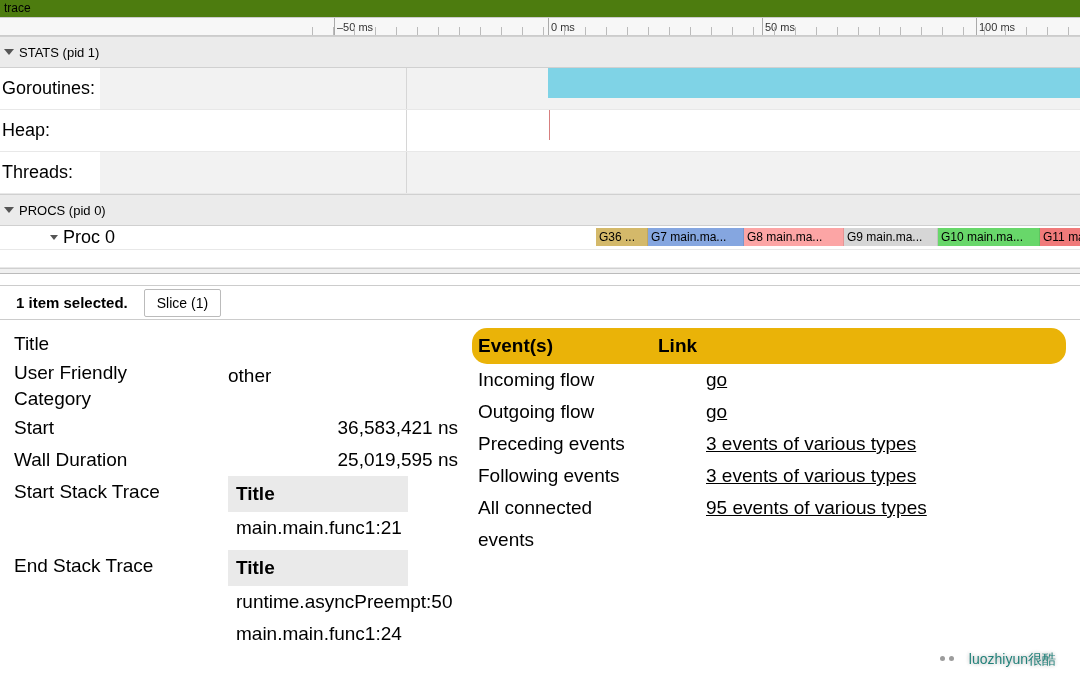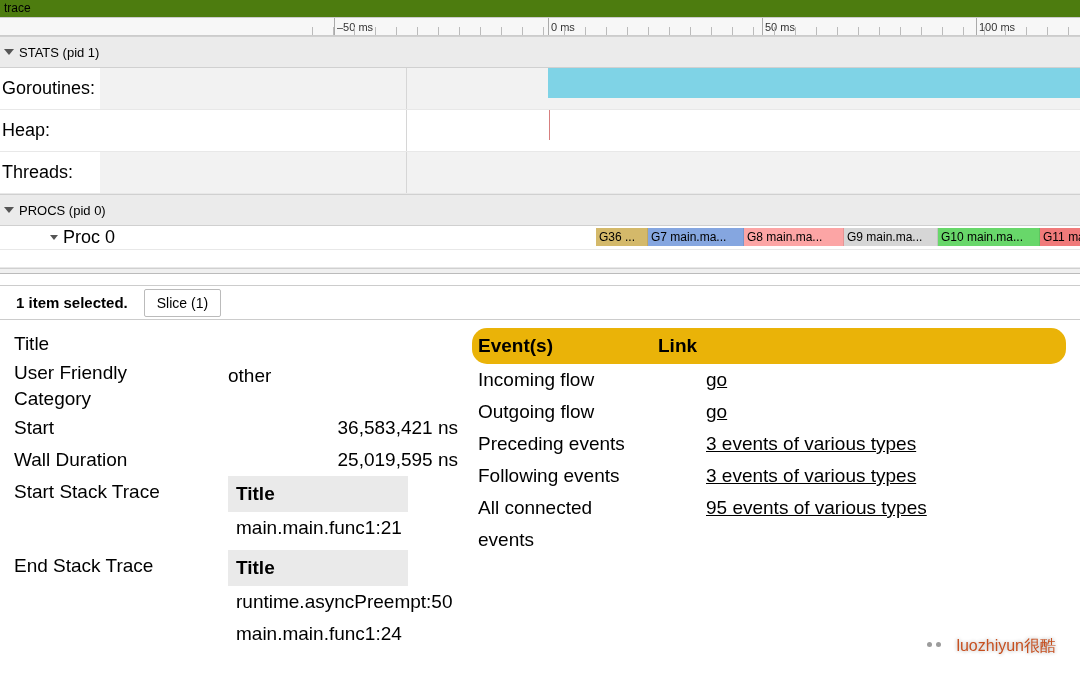--- a/index.html
+++ b/index.html
@@ -189,23 +189,23 @@
   }
   .ev-header .h1 { width: 180px; padding: 2px 6px; font-weight: bold;}
   .ev-header .h2 { flex: 1; padding: 2px 6px; font-weight: bold;}
   .ev-row { display: flex; }
   .ev-row .e1 { width: 180px; padding: 0 6px;}
   .ev-row .e2 { flex: 1; padding: 0 6px; margin-left: 48px;}
   .link { text-decoration: underline; cursor: pointer; }
   .watermark {
     position: absolute;
     right: 24px;
-    bottom: 18px;
-    color: #c2410c;
-    font-size: 16px;
+    bottom: 4px;
+    color: #0f766e;
+    font-size: 14px;
     display: flex;
     align-items: center;
     gap: 8px;
     text-shadow: 0 0 4px rgba(0,0,0,0.4);
     opacity: 0.92;
   }
   .watermark-icon {
     width: 28px;
     height: 28px;
     border-radius: 50%;

